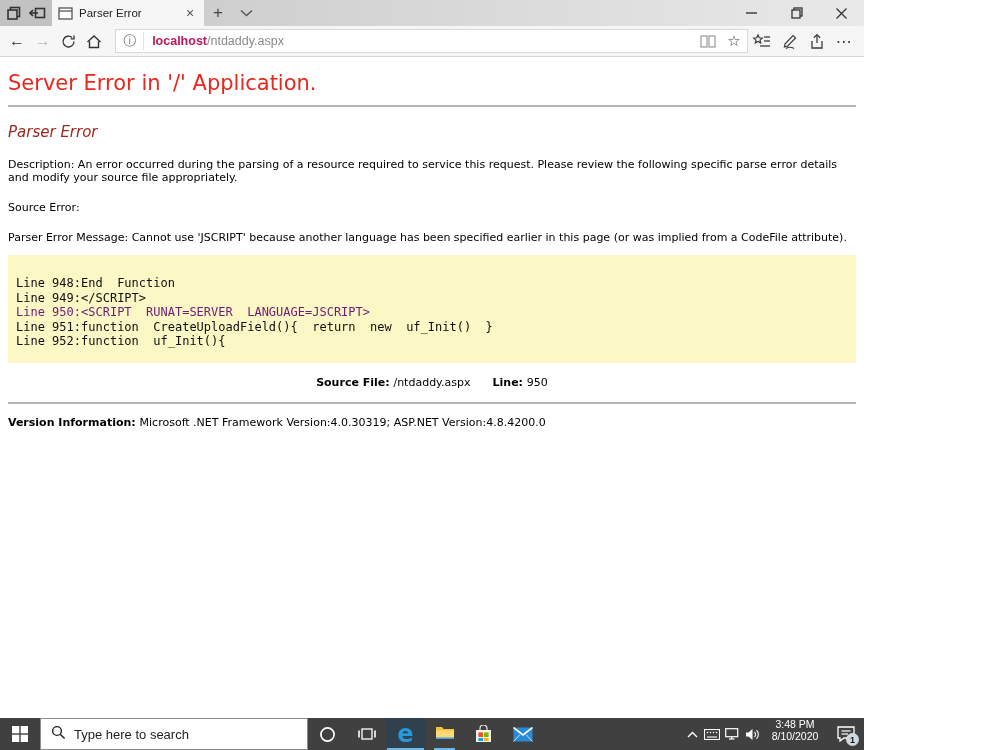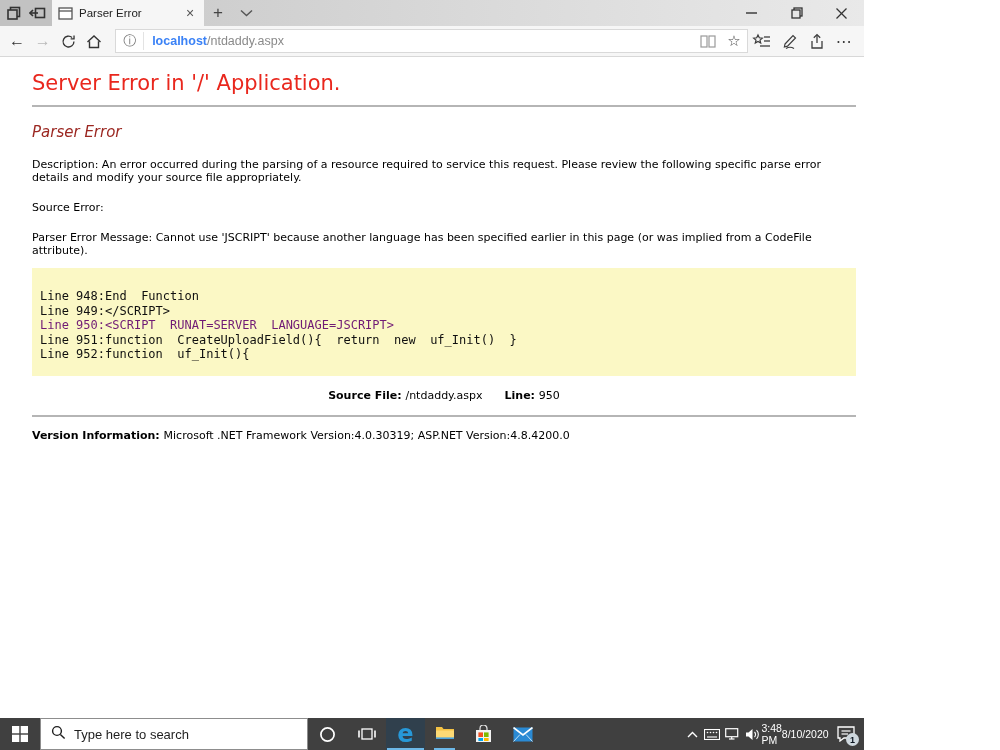--- a/index.html
+++ b/index.html
@@ -20,29 +20,29 @@
   .wctl { width:45px; display:flex; align-items:center; justify-content:center; color:#333; }
   .wctl svg { display:block; }
 
   
   .navbar { height:31px; flex:0 0 31px; background:#f6f6f6; border-bottom:1px solid #d8d8d8; display:flex; align-items:center; }
   .nav-ico { width:30px; text-align:center; font-size:16px; color:#333; display:flex; align-items:center; justify-content:center; }
   .nav-ico.disabled { color:#b9b9b9; }
   .addressbar { height:24px; width:736px; margin-left:8px; background:#fff; border:1px solid #d9d9d9; display:flex; align-items:center; }
   .ab-info { width:28px; text-align:center; color:#767676; font-size:13px; border-right:1px solid #e3e3e3; }
   .ab-url { flex:1; font-size:12.5px; padding-left:8px; white-space:nowrap; }
-  .ab-host { color:#3b82f6; font-weight:bold; }
+  .ab-host { color:#be185d; font-weight:bold; }
   .ab-path { color:#8a8a8a; }
   .ab-tool { width:26px; display:flex; align-items:center; justify-content:center; }
   .star { font-size:15px; color:#444; }
   .right-ico { width:32px; display:flex; align-items:center; justify-content:center; color:#3d3d3d; }
   .dots { font-size:16px; color:#3d3d3d; letter-spacing:1px; }
 
   
-  .content { flex:1; background:#fff; padding:10px 8px 0 8px; font-family:"DejaVu Sans", sans-serif; color:#000; overflow:hidden;margin-left:24px; }
+  .content { flex:1; background:#fff; padding:10px 8px 0 8px; font-family:"DejaVu Sans", sans-serif; color:#000; overflow:hidden; }
   .h1err { font-size:21px; font-weight:normal; color:#e9271d; margin:4px 0 10px 0; }
   hr.rule { border:none; height:2px; background:#b5b5b5; margin:0 0 0 0; }
   .h2err { font-size:15px; font-style:italic; font-weight:normal; color:#9b2721; margin:16px 0 4px 0; }
   .ptext { font-size:11px; margin-top:17px; line-height:13px; }
   .ptext b { font-weight:normal; }
   .codebox { margin-top:11px; background:#fbf8c5; padding:21px 8px 14px 8px; font-family:"DejaVu Sans Mono", monospace; font-size:12px; color:#0f0f0f; }
   .code-line { white-space:pre; line-height:14.5px; }
   .code-line.err { color:#701a75; }
   .srcfile { font-size:11px; margin-top:13px; margin-bottom:13px;text-align:center; }
   .srcfile .gap { display:inline-block; width:22px; }
@@ -54,21 +54,21 @@
   .tk-start { width:40px; }
   .tk-search { width:268px; background:#ffffff; border:1px solid #8d8d8d; display:flex; align-items:center; gap:8px; padding-left:10px; }
   .tk-search-text { color:#1f1f1f; font-size:13px; }
   .tk-app { width:39px; position:relative; }
   .tk-app.active { background:#30404d; }
   .underline { position:absolute; bottom:0; left:9px; right:9px; height:2px; background:#6cb8e8; }
   .underline.full { left:1px; right:1px; }
   .edge-e { font-size:24px; font-weight:bold; color:#2798d8; font-family:"DejaVu Sans", sans-serif; line-height:1; }
   .tk-spacer { flex:1; }
   .tray-ico { width:20px; display:flex; align-items:center; justify-content:center; }
-  .clock { width:58px; display:flex; align-items:center; justify-content:center; font-size:10.5px; line-height:12px; margin:0 4px; }
+  .clock { width:58px; display:flex; flex-direction:column; align-items:center; font-size:10.5px; line-height:12px; margin:0 4px; }
   .tk-ac { width:36px; position:relative; }
   .ac-badge { position:absolute; right:5px; bottom:4px; width:13px; height:13px; border-radius:50%; background:#cfd8de; color:#0b1520; font-size:9px; font-weight:bold; display:flex; align-items:center; justify-content:center; }
 </style>
 </head>
 <body>
 
 <div class="window">
 
   <div class="titlebar">
     <div class="setaside">

